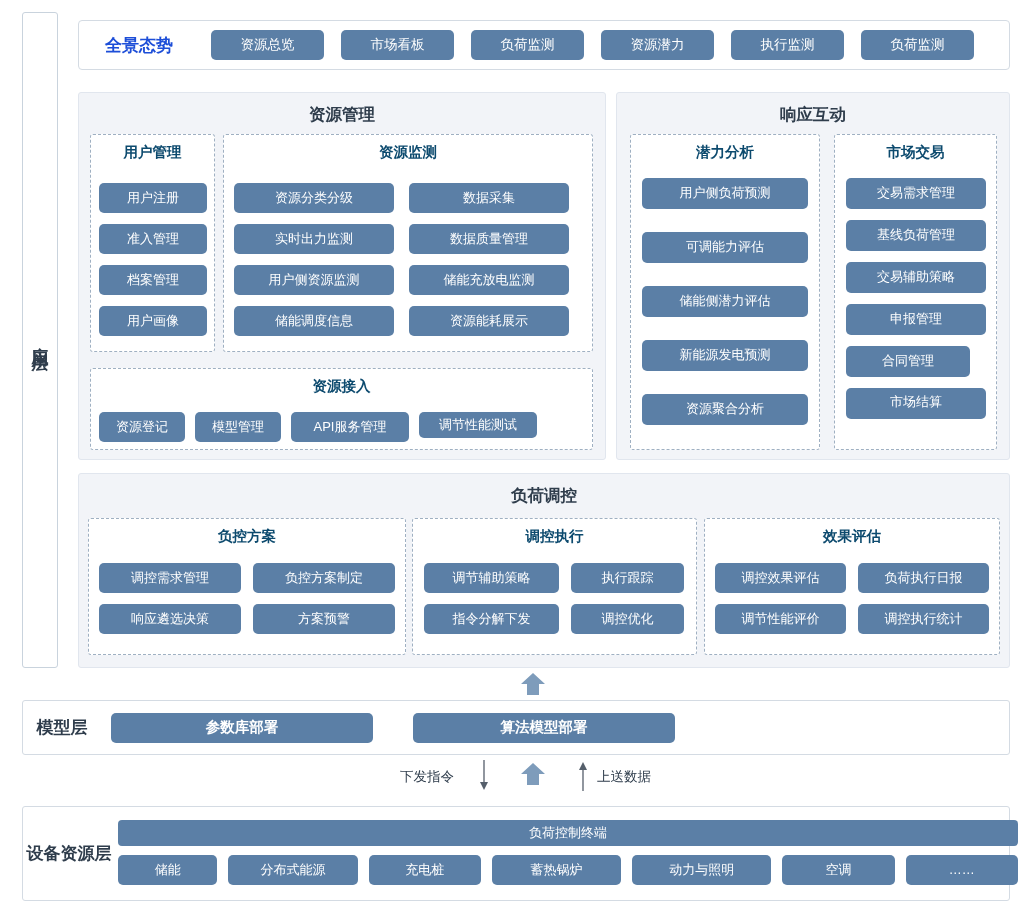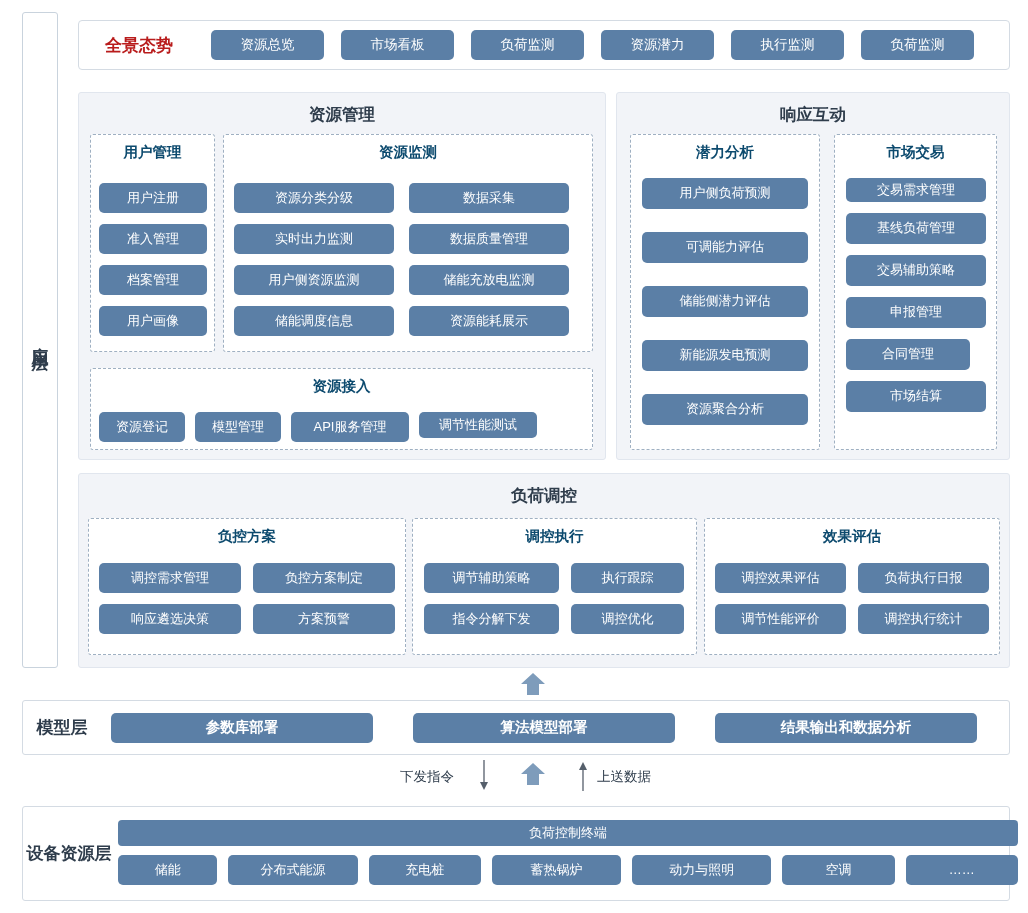--- a/index.html
+++ b/index.html
@@ -50,21 +50,21 @@
   
   .band-top {
     position: absolute;
     left: 78px; top: 20px; width: 932px; height: 50px;
     border: 1px solid #d4dbe3;
     border-radius: 4px;
     background: #ffffff;
     display: flex; align-items: center;
   }
   .band-top .band-title {
-    font-weight: bold; font-size: 17px; color: #b91c1c;
+    font-weight: bold; font-size: 17px; color: #1d4ed8;
     margin-left: 26px; width: 100px;
   }
   .band-top .chips { display: flex; gap: 17px; margin-left: 6px; }
   .band-top .chip { width: 113px; height: 30px; font-size: 13.5px; }
 
   
   .panel {
     position: absolute;
     background: #f2f4f8;
     border: 1px solid #e1e6ee;
@@ -201,26 +201,26 @@
     <div class="chip" style="width:166px;height:31px;">可调能力评估</div>
     <div class="chip" style="width:166px;height:31px;">储能侧潜力评估</div>
     <div class="chip" style="width:166px;height:31px;">新能源发电预测</div>
     <div class="chip" style="width:166px;height:31px;">资源聚合分析</div>
   </div>
 
   <div class="subpanel" style="left:834px; top:134px; width:163px; height:316px;">
     <div class="subpanel-title">市场交易</div>
   </div>
   <div class="grid" style="left:846px; top:178px; width:140px; gap:11px;">
-    <div class="chip" style="width:140px;height:24px;">交易需求管理</div>
+    <div class="chip" style="width:140px;height:31px;">交易需求管理</div>
     <div class="chip" style="width:140px;height:31px;">基线负荷管理</div>
     <div class="chip" style="width:140px;height:31px;">交易辅助策略</div>
     <div class="chip" style="width:140px;height:31px;">申报管理</div>
     <div class="chip" style="width:124px;height:31px;">合同管理</div>
-    <div class="chip" style="width:140px;height:31px;">市场结算</div>
+    <div class="chip" style="width:140px;height:31px;font-family:Liberation Mono, monospace;">市场结算</div>
   </div>
 
   <div class="panel" style="left:78px; top:473px; width:932px; height:195px;">
     <div class="panel-title">负荷调控</div>
   </div>
 
   <div class="subpanel" style="left:88px; top:518px; width:318px; height:137px;">
     <div class="subpanel-title">负控方案</div>
   </div>
   <div class="grid" style="left:99px; top:563px; width:296px; gap:11px 12px;">
@@ -254,21 +254,20 @@
     <svg width="26" height="24" viewBox="0 0 26 24" aria-hidden="true">
       <path d="M13 1 L25 12 L19 12 L19 23 L7 23 L7 12 L1 12 Z" fill="#7e9cbb"></path>
     </svg>
   </div>
 
   <div class="band-model">
     <div class="lbl">模型层</div>
     <div style="display:flex; gap:40px; margin-left:10px;">
       <div class="chip" style="width:262px;">参数库部署</div>
       <div class="chip" style="width:262px;">算法模型部署</div>
-      <div class="chip" style="width:262px;">结果输出和数据分析</div>
     </div>
   </div>
 
   <div class="arrow-label" style="left:400px; top:768px;">下发指令</div>
   <div class="thin-arrow" style="left:478px; top:760px;">
     <svg width="12" height="32" viewBox="0 0 12 32" aria-hidden="true">
       <line x1="6" y1="0" x2="6" y2="24" stroke="#555f6b" stroke-width="1.3"></line>
       <path d="M2 22 L6 30 L10 22 Z" fill="#555f6b"></path>
     </svg>
   </div>

